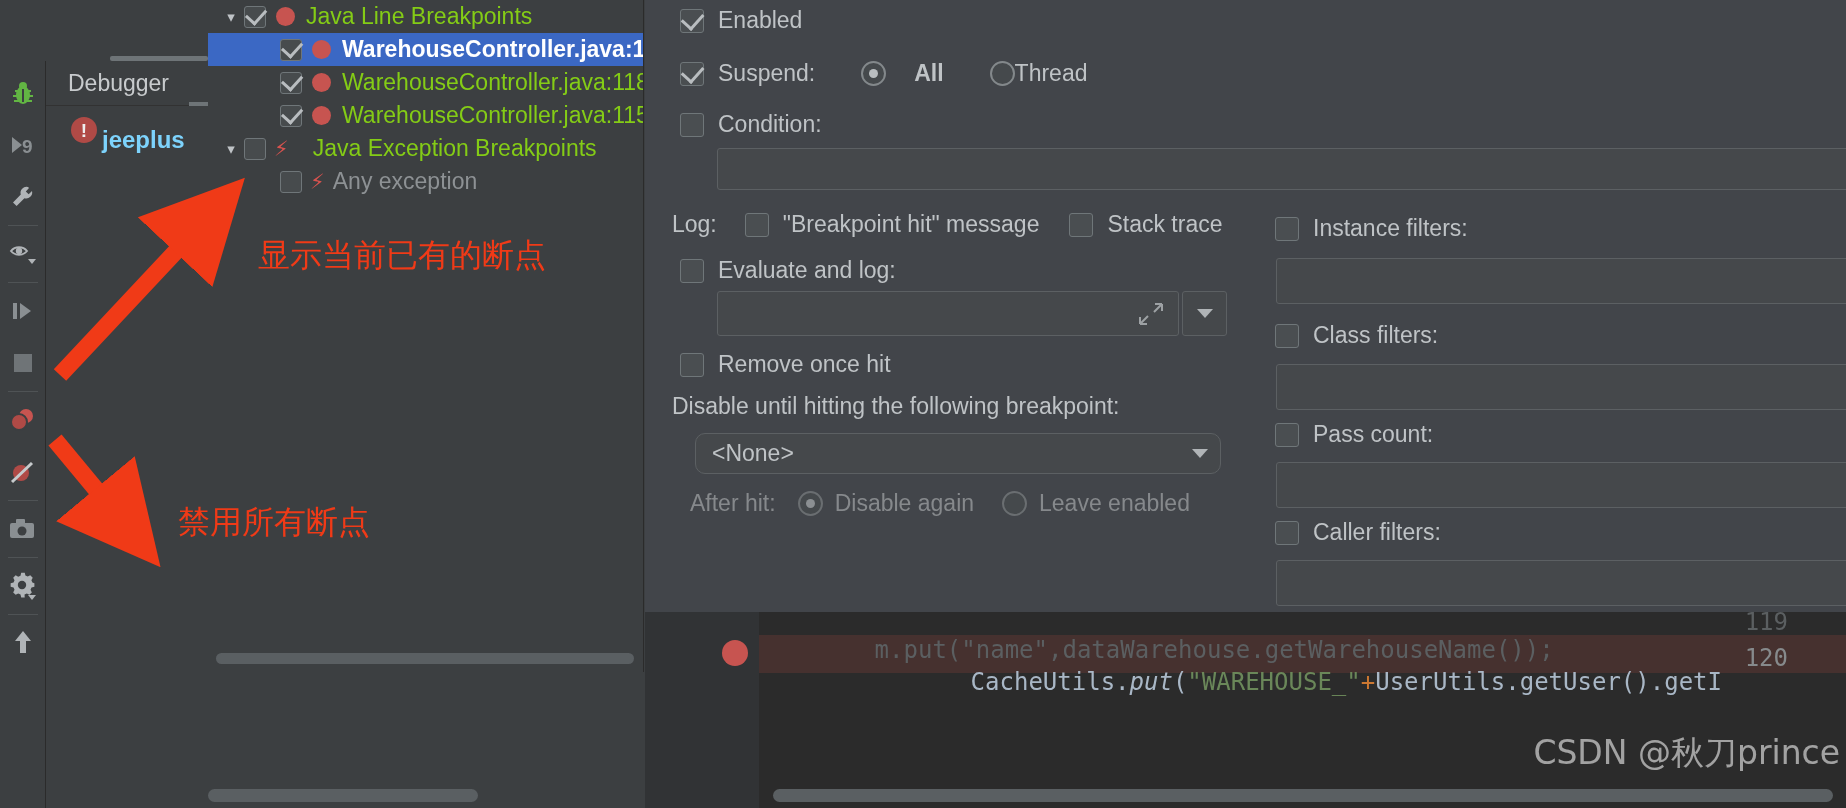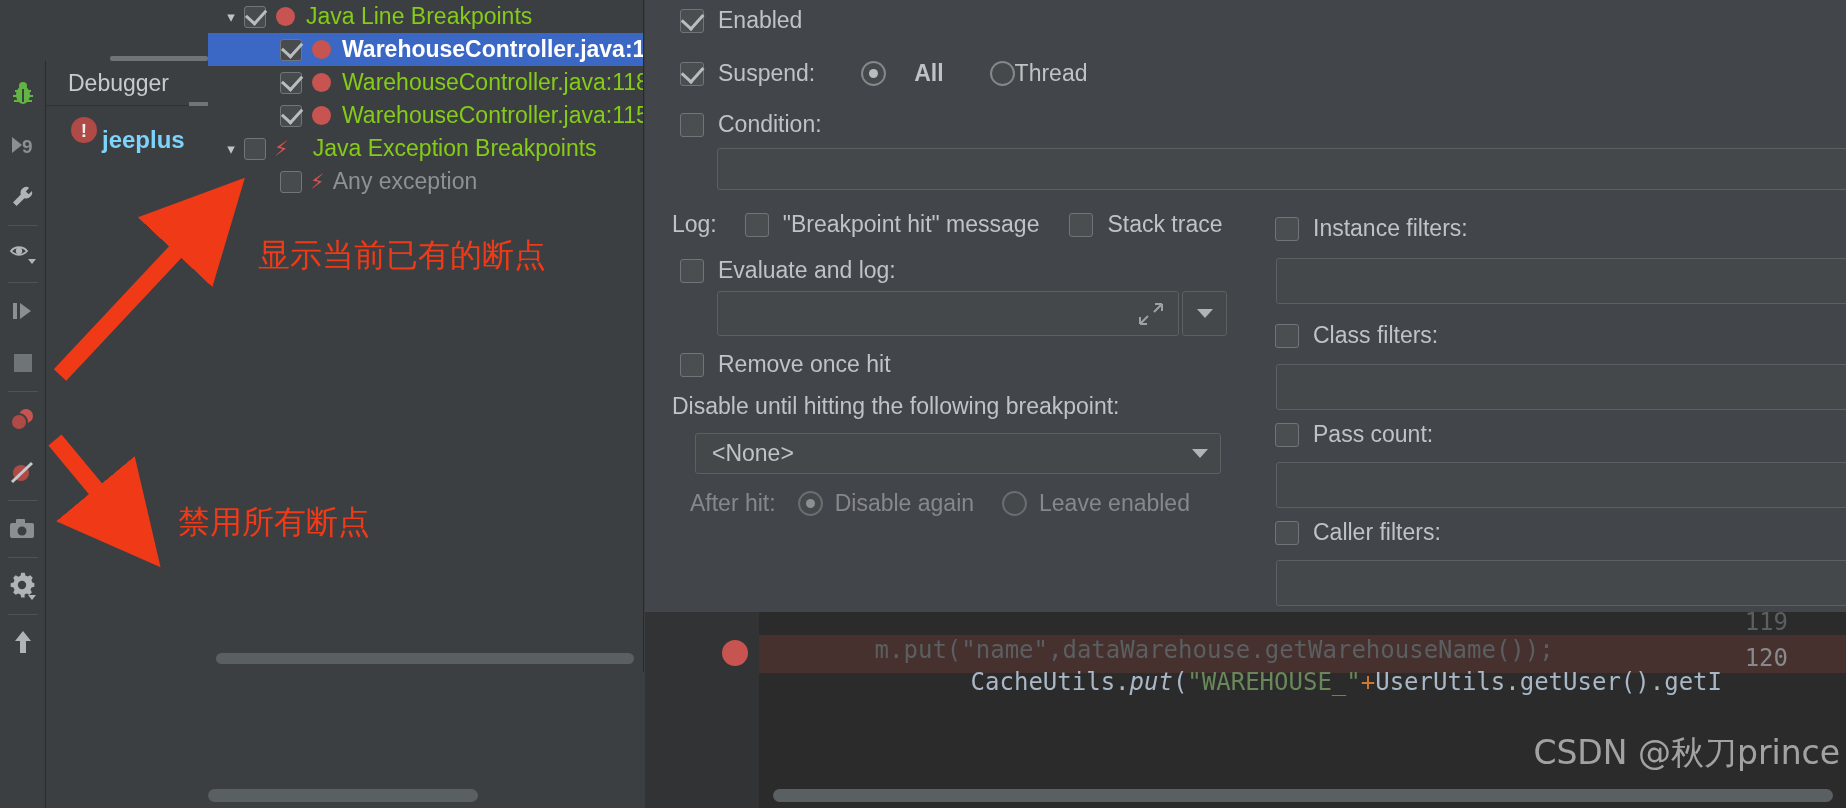--- a/index.html
+++ b/index.html
@@ -119,21 +119,21 @@
   .radio.dim.on::after { background: #8b8f92; }
   .stext { color: #bfc3c6; font-size: 23px; }
   .stext.bold { font-weight: 700; }
   .stext.dim { color: #86898c; }
   .field {
     background: #45484b; border: 1px solid #5c6063; border-radius: 3px;
   }
   .row { position: absolute; display: flex; align-items: center; } .gap14 { gap: 14px; }
 
   .combo {
-    background: #45484b; border: 1px solid #5c6063; border-radius: 3px;
+    background: #45484b; border: 1px solid #5c6063; border-radius: 10px;
     display: flex; align-items: center; justify-content: space-between;
     color: #bfc3c6; font-size: 23px; padding: 0 12px 0 16px;
   }
   .caret { width: 0; height: 0; border-left: 8px solid transparent; border-right: 8px solid transparent;
            border-top: 9px solid #b0b4b7; }
 
   
   #editor {
     position: absolute; left: 437px; top: 612px; width: 1201px; height: 196px;
     background: #2b2b2b; overflow: hidden;

